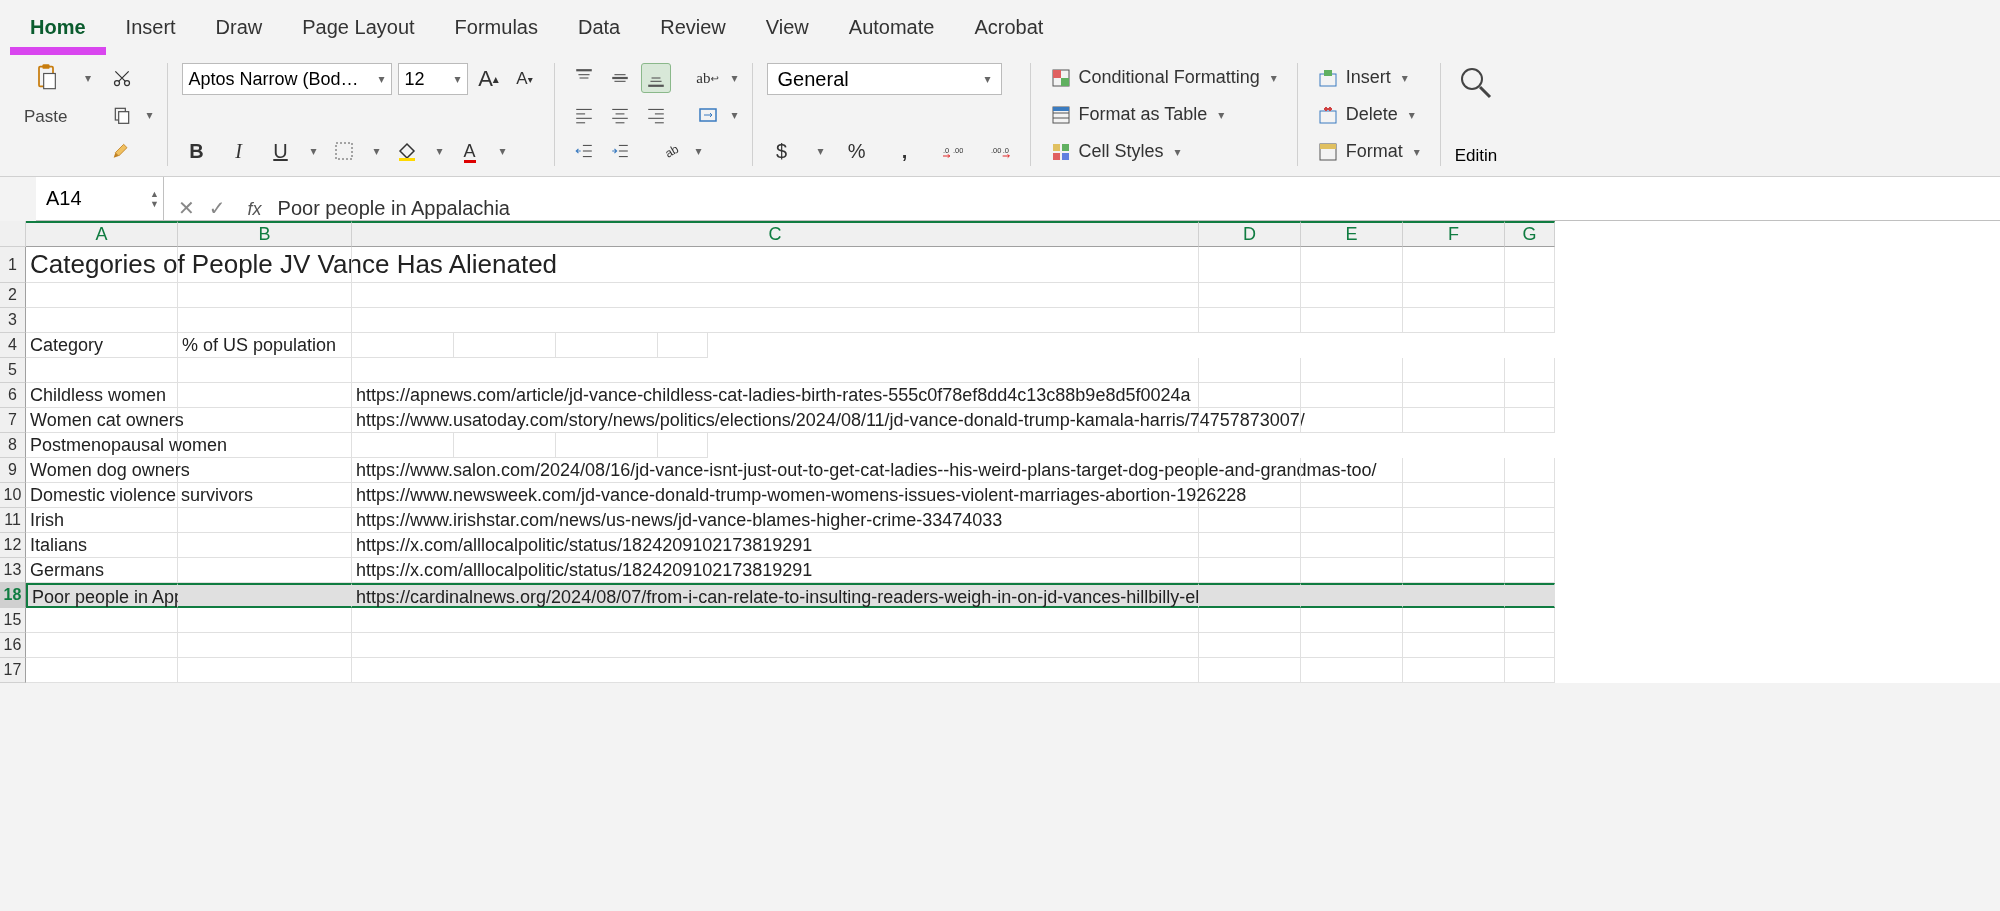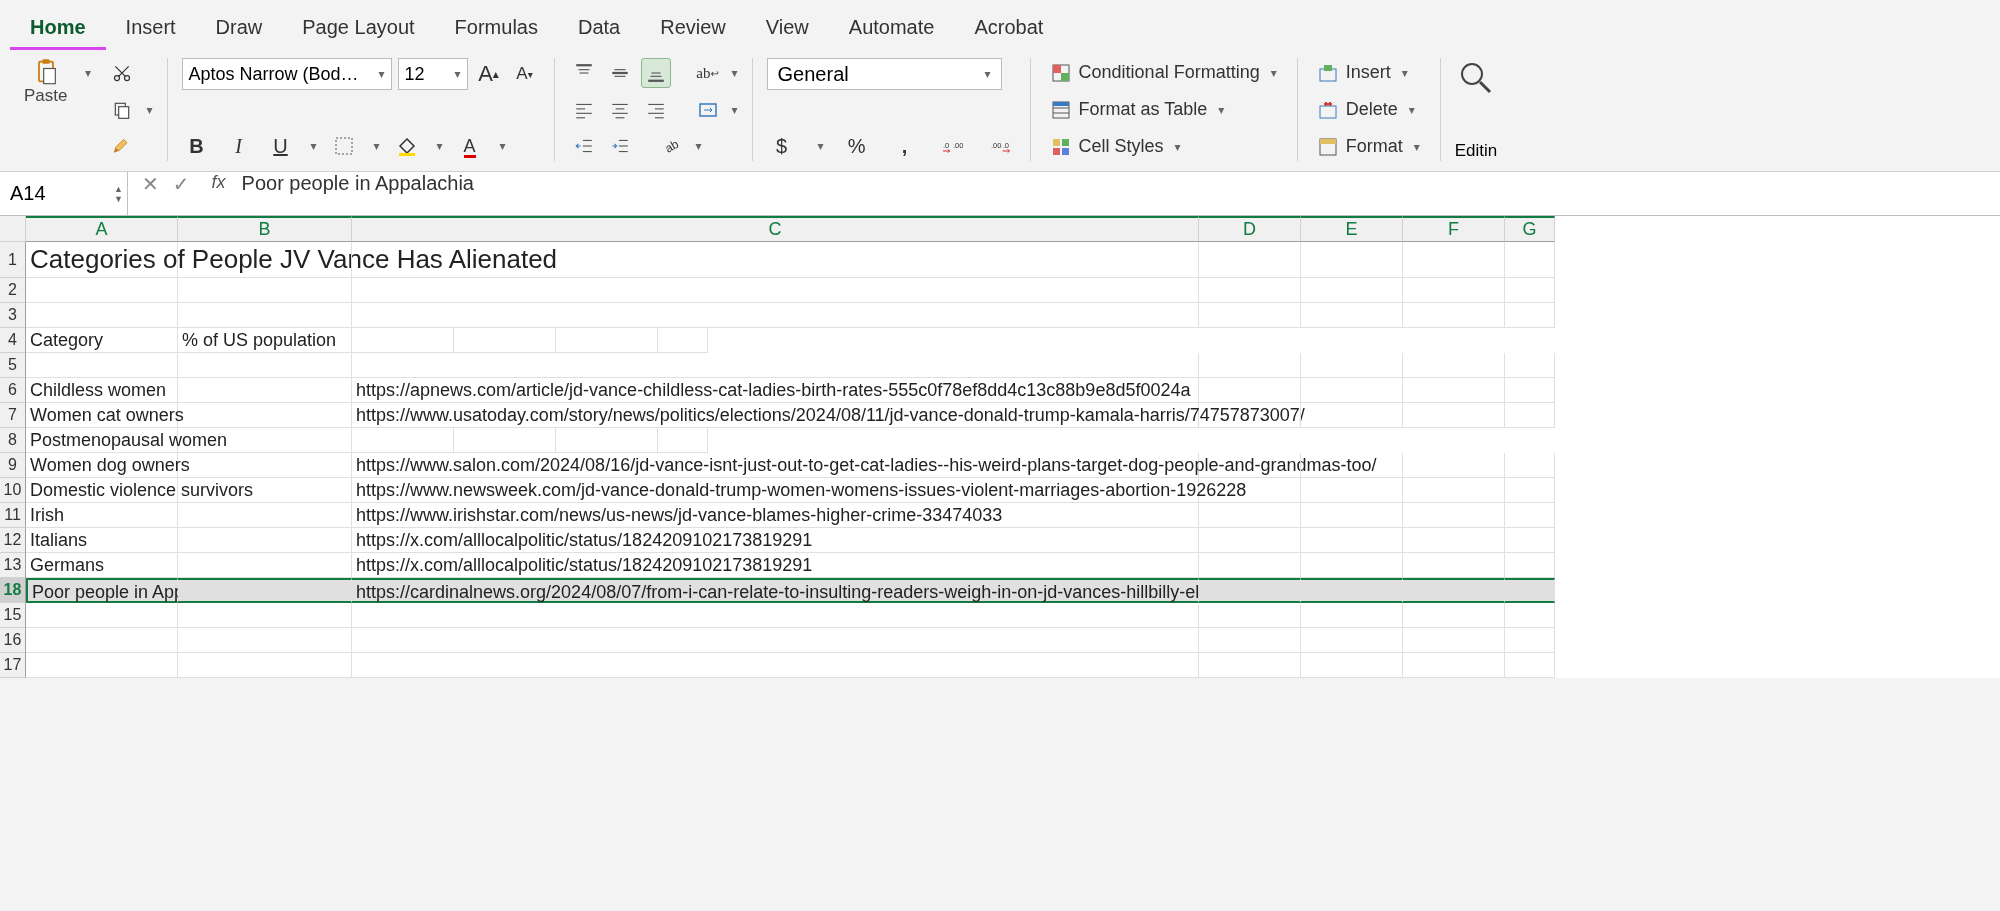--- a/index.html
+++ b/index.html
@@ -1,48 +1,48 @@
 <!DOCTYPE html>
 <html><head>
 <meta charset="utf-8">
 <style>
 * { margin: 0; padding: 0; box-sizing: border-box; font-family: -apple-system, "Segoe UI", sans-serif; }
 body { background: #f3f3f3; overflow: hidden; }
 
 
 .ribbon-tabs { display: flex; background: #f3f3f3; padding: 8px 0 0 10px; gap: 0; }
 .ribbon-tab { padding: 8px 20px; font-size: 20px; color: #333; cursor: pointer; }
-.ribbon-tab.active { font-weight: 700; color: #0a5c2e; border-bottom: 3px solid #d946ef; }
+.ribbon-tab.active { font-weight: 700; color: #0a5c2e; border-bottom: 8px solid #d946ef; }
 
 
 .ribbon { display: flex; background: #f3f3f3; padding: 8px 6px 10px 6px; border-bottom: 1px solid #d0d0d0; gap: 0; }
 .group { display: flex; padding: 0 14px; border-right: 1px solid #d0d0d0; }
 .group:last-child { border-right: none; }
 .col { display: flex; flex-direction: column; justify-content: space-between; gap: 4px; }
 .row { display: flex; align-items: center; gap: 6px; }
 
 
-.paste-big { display: flex; flex-direction: column; align-items: center; gap: 0; padding: 0 4px; text-align: center; }
+.paste-big { display: flex; flex-direction: column; align-items: center; gap: 16px; padding: 0 4px; text-align: center; }
 .paste-label { font-size: 17px; color: #444; }
 
 
 .font-select { width: 210px; height: 32px; border: 1px solid #bbb; background: #fff; font-size: 18px; padding: 2px 6px; display: flex; align-items: center; justify-content: space-between; }
 .size-select { width: 70px; height: 32px; border: 1px solid #bbb; background: #fff; font-size: 18px; padding: 2px 6px; display: flex; align-items: center; justify-content: space-between; }
 .btn { width: 30px; height: 30px; display: inline-flex; align-items: center; justify-content: center; font-size: 20px; color: #333; cursor: pointer; }
 .btn.active { background: #d8e8d8; border: 1px solid #8ab88a; border-radius: 3px; }
 .chev { font-size: 12px; color: #666; margin-left: 3px; }
 
 
 .num-select { width: 235px; height: 32px; border: 1px solid #bbb; background: #fff; font-size: 20px; padding: 4px 10px; display: flex; align-items: center; justify-content: space-between; }
 
 
 .style-btn { display: flex; align-items: center; gap: 8px; font-size: 18px; color: #333; padding: 4px 6px; cursor: pointer; }
 
 
-.formula-bar { display: flex; align-items: flex-start; background: #fff; border-bottom: 1px solid #c0c0c0; height: 44px; }
+.formula-bar { display: flex; align-items: flex-end; background: #fff; border-bottom: 1px solid #c0c0c0; height: 44px; margin-left: 36px; }
 .name-box { width: 128px; border-right: 1px solid #c0c0c0; display: flex; align-items: center; justify-content: space-between; padding: 0 4px 0 10px; font-size: 20px; height: 100%; }
 .nb-spin { display: flex; flex-direction: column; font-size: 9px; color: #666; }
 .fx-btns { display: flex; gap: 14px; padding: 0 14px; align-items: center; color: #888; }
 .fx { font-style: italic; font-size: 18px; color: #555; padding: 0 8px; }
 .formula-input { flex: 1; font-size: 20px; color: #333; padding-left: 8px; }
 
 
 .grid-wrap { background: #fff; }
 .col-headers { display: flex; height: 26px; }
 .corner { width: 26px; background: #f0f0f0; border-right: 1px solid #d0d0d0; border-bottom: 1px solid #d0d0d0; }

